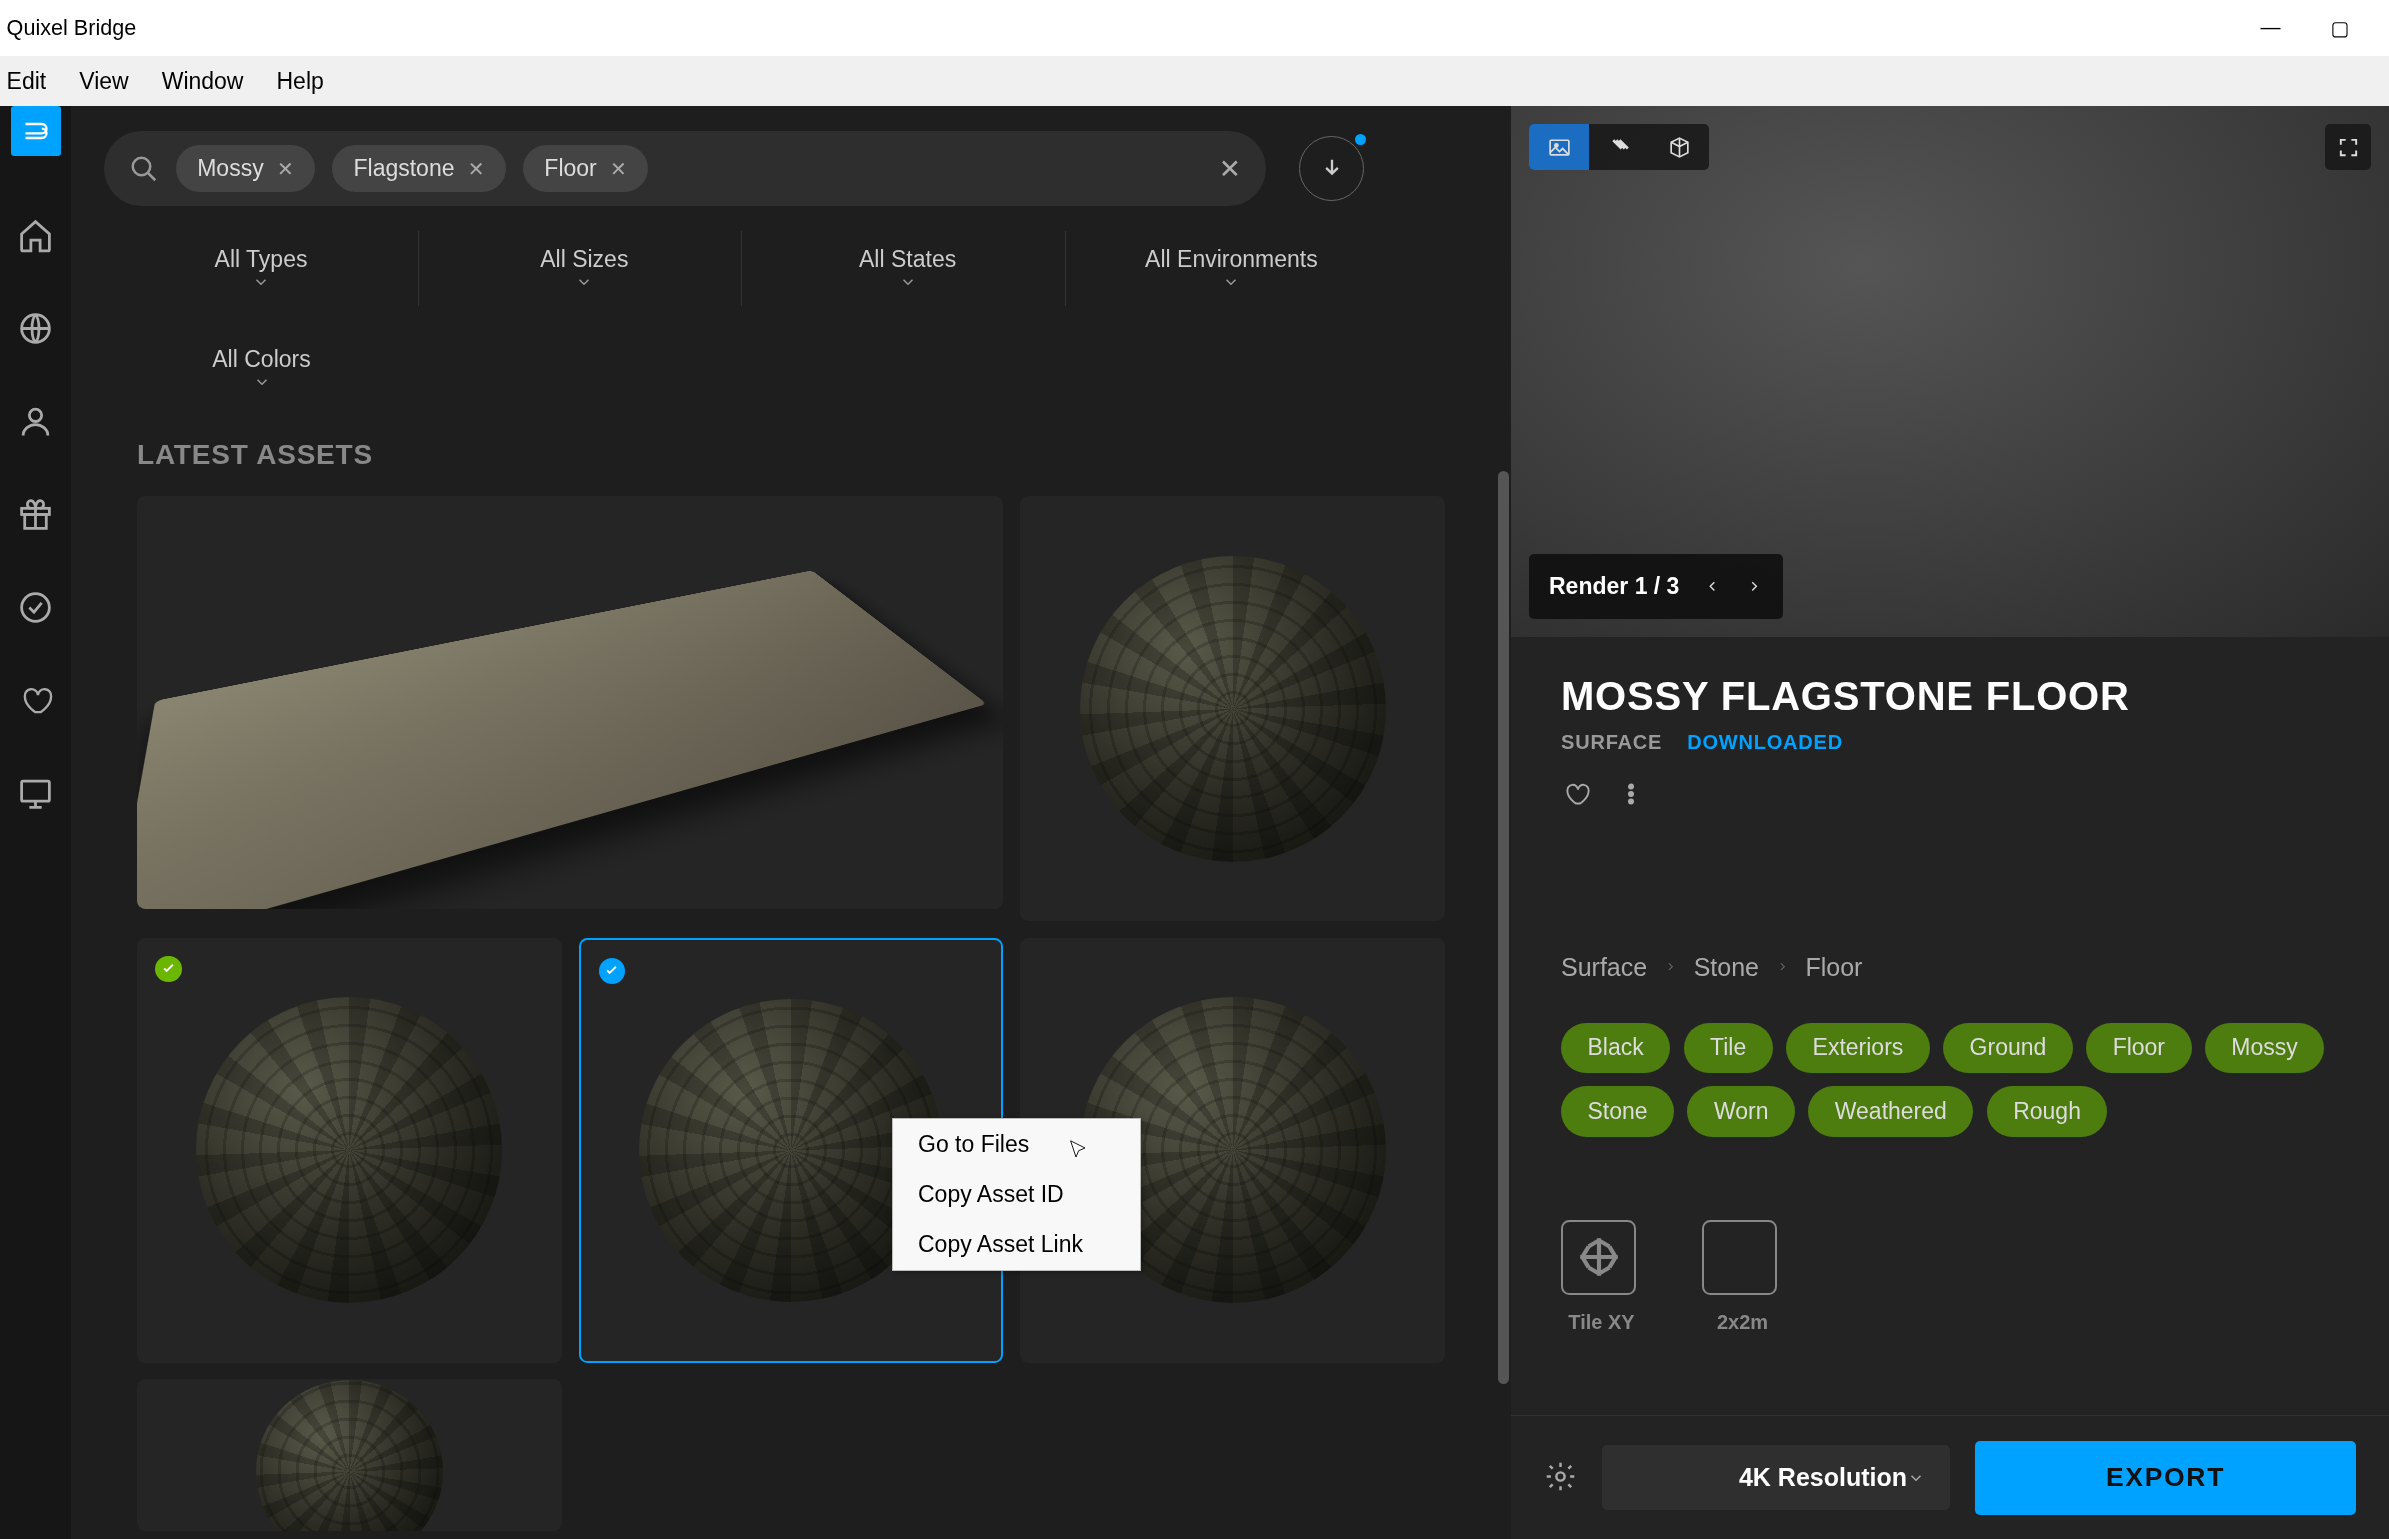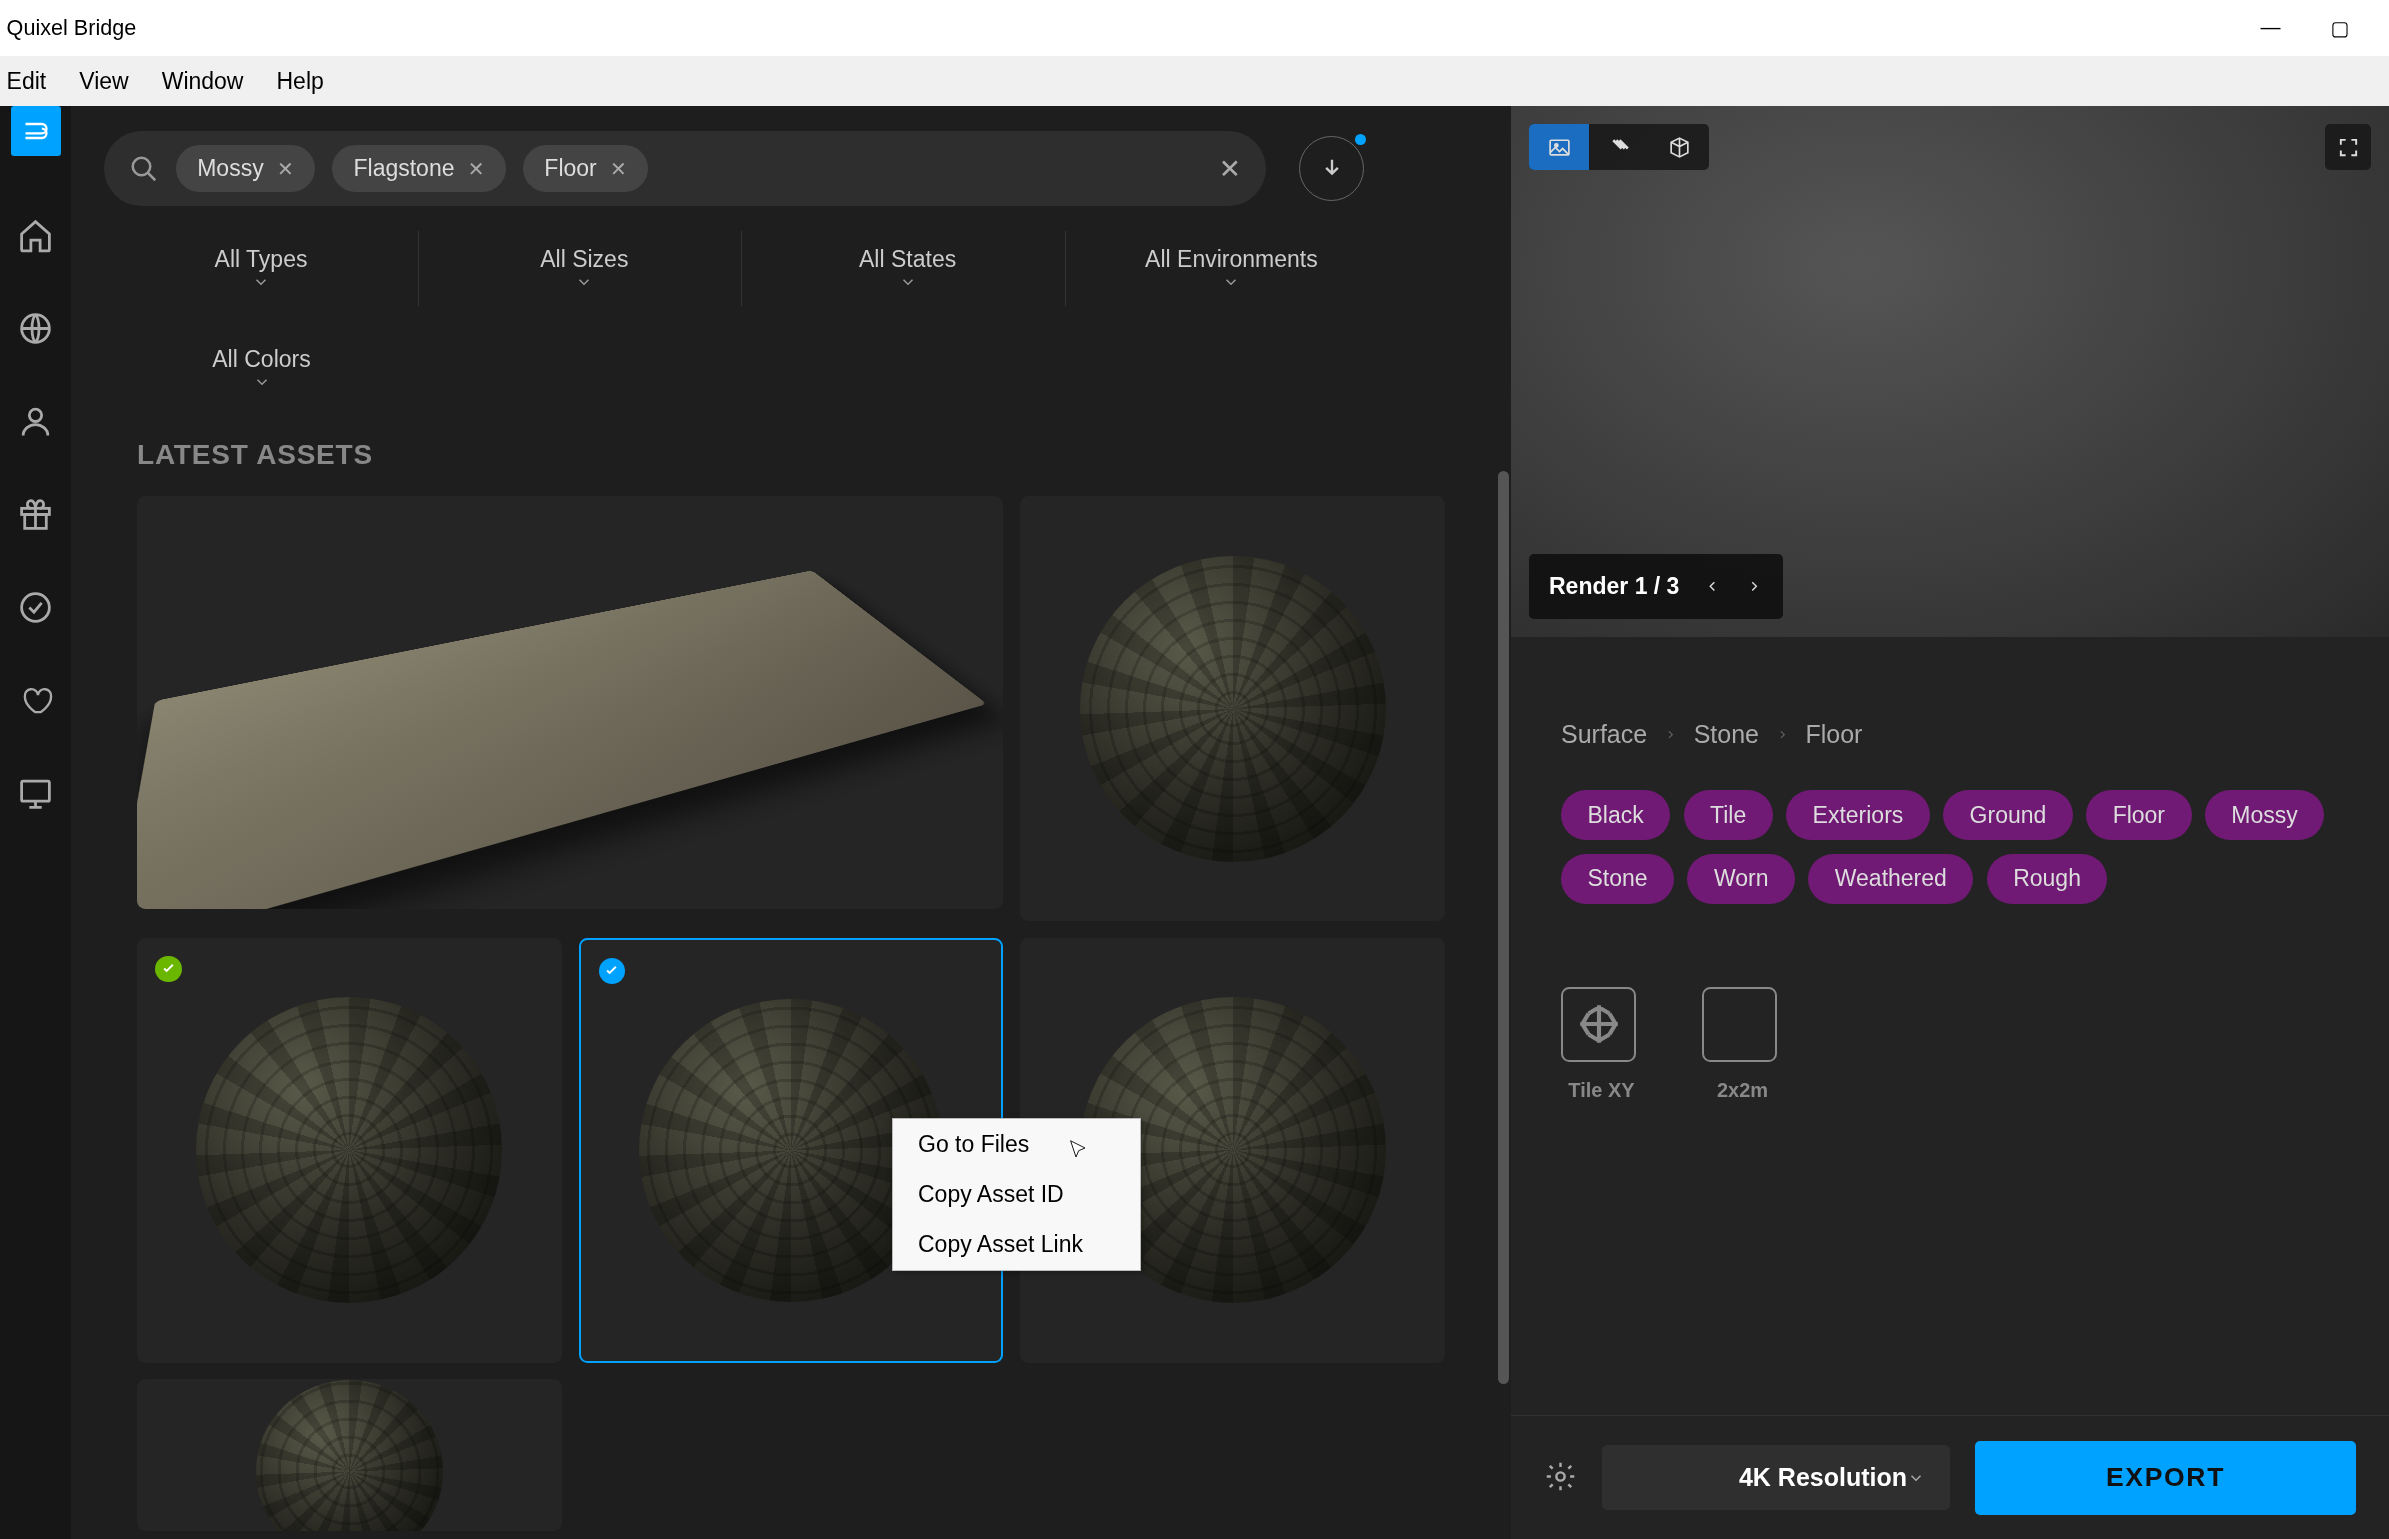--- a/index.html
+++ b/index.html
@@ -76,21 +76,21 @@
     .meta-status { color: #00a2ff; }
     .asset-actions { display: flex; gap: 25px; align-items: center; margin-bottom: 33px; }
     .act-icon { cursor: pointer; }
     .act-icon svg { stroke: #aaa; fill: none; stroke-width: 1.8; width: 30px; height: 30px; }
     
     .breadcrumb { padding: 83px 50px 33px 50px; display: flex; align-items: center; gap: 16.6px; font-size: 25px; color: #aaa; }
     .breadcrumb span { cursor: pointer; }
     .breadcrumb svg { stroke: #666; fill: none; stroke-width: 2; width: 13.3px; height: 13.3px; }
     
     .tag-cloud { padding: 8.3px 50px 33px 50px; display: flex; flex-wrap: wrap; gap: 13.3px; }
-    .tag { background: #701a75; border-radius: 41px; padding: 11.6px 26.5px; font-size: 23px; color: #ddd; cursor: pointer; }
+    .tag { background: #4d7c0f; border-radius: 41px; padding: 11.6px 26.5px; font-size: 23px; color: #ddd; cursor: pointer; }
     
     .tile-section { padding: 50px 50px 16.6px 50px; display: flex; gap: 66px; }
     .tile-opt { display: flex; flex-direction: column; align-items: center; gap: 16.6px; cursor: pointer; }
     .tile-box { width: 75px; height: 75px; border: 2.5px solid #888; border-radius: 8.3px; display: flex; align-items: center; justify-content: center; }
     .tile-box svg { stroke: #888; fill: none; stroke-width: 2; width: 50px; height: 50px; }
     .tile-label { font-size: 20px; color: #888; font-weight: 600; margin-left: 6px; }
     
     .export-bar { margin-top: auto; padding: 25px 33px; display: flex; align-items: center; gap: 25px; border-top: 0.8px solid #333; }
     .settings-icn { cursor: pointer; }
     .settings-icn svg { stroke: #aaa; fill: none; stroke-width: 1.8; width: 33px; height: 33px; }
@@ -313,20 +313,37 @@
         <span>Render 1 / 3</span>
         <svg viewBox="0 0 24 24">
             <path d="M15 6l-6 6 6 6"></path>
           </svg>
         <svg viewBox="0 0 24 24">
             <path d="M9 6l6 6-6 6"></path>
           </svg>
       </div>
     </div>
 
+    <div class="detail-section">
+      <div class="asset-title">MOSSY FLAGSTONE FLOOR</div>
+      <div class="asset-meta">
+        <span class="meta-type">SURFACE</span>
+        <span class="meta-status">DOWNLOADED</span>
+      </div>
+      <div class="asset-actions">
+        <span class="act-icon"><svg viewBox="0 0 24 24">
+              <path d="M12 21s-8-5-8-12a5 5 0 0110-1 5 5 0 0110 1c0 7-8 12-8 12z" transform="scale(0.85) translate(2,2)"></path>
+            </svg></span>
+        <span class="act-icon"><svg viewBox="0 0 24 24">
+              <circle cx="12" cy="6" r="1.5" fill="#aaa"></circle>
+              <circle cx="12" cy="12" r="1.5" fill="#aaa"></circle>
+              <circle cx="12" cy="18" r="1.5" fill="#aaa"></circle>
+            </svg></span>
+      </div>
+    </div>
 
     <div class="breadcrumb">
       <span>Surface</span>
       <svg viewBox="0 0 24 24">
           <path d="M9 6l6 6-6 6"></path>
         </svg>
       <span>Stone</span>
       <svg viewBox="0 0 24 24">
           <path d="M9 6l6 6-6 6"></path>
         </svg>

